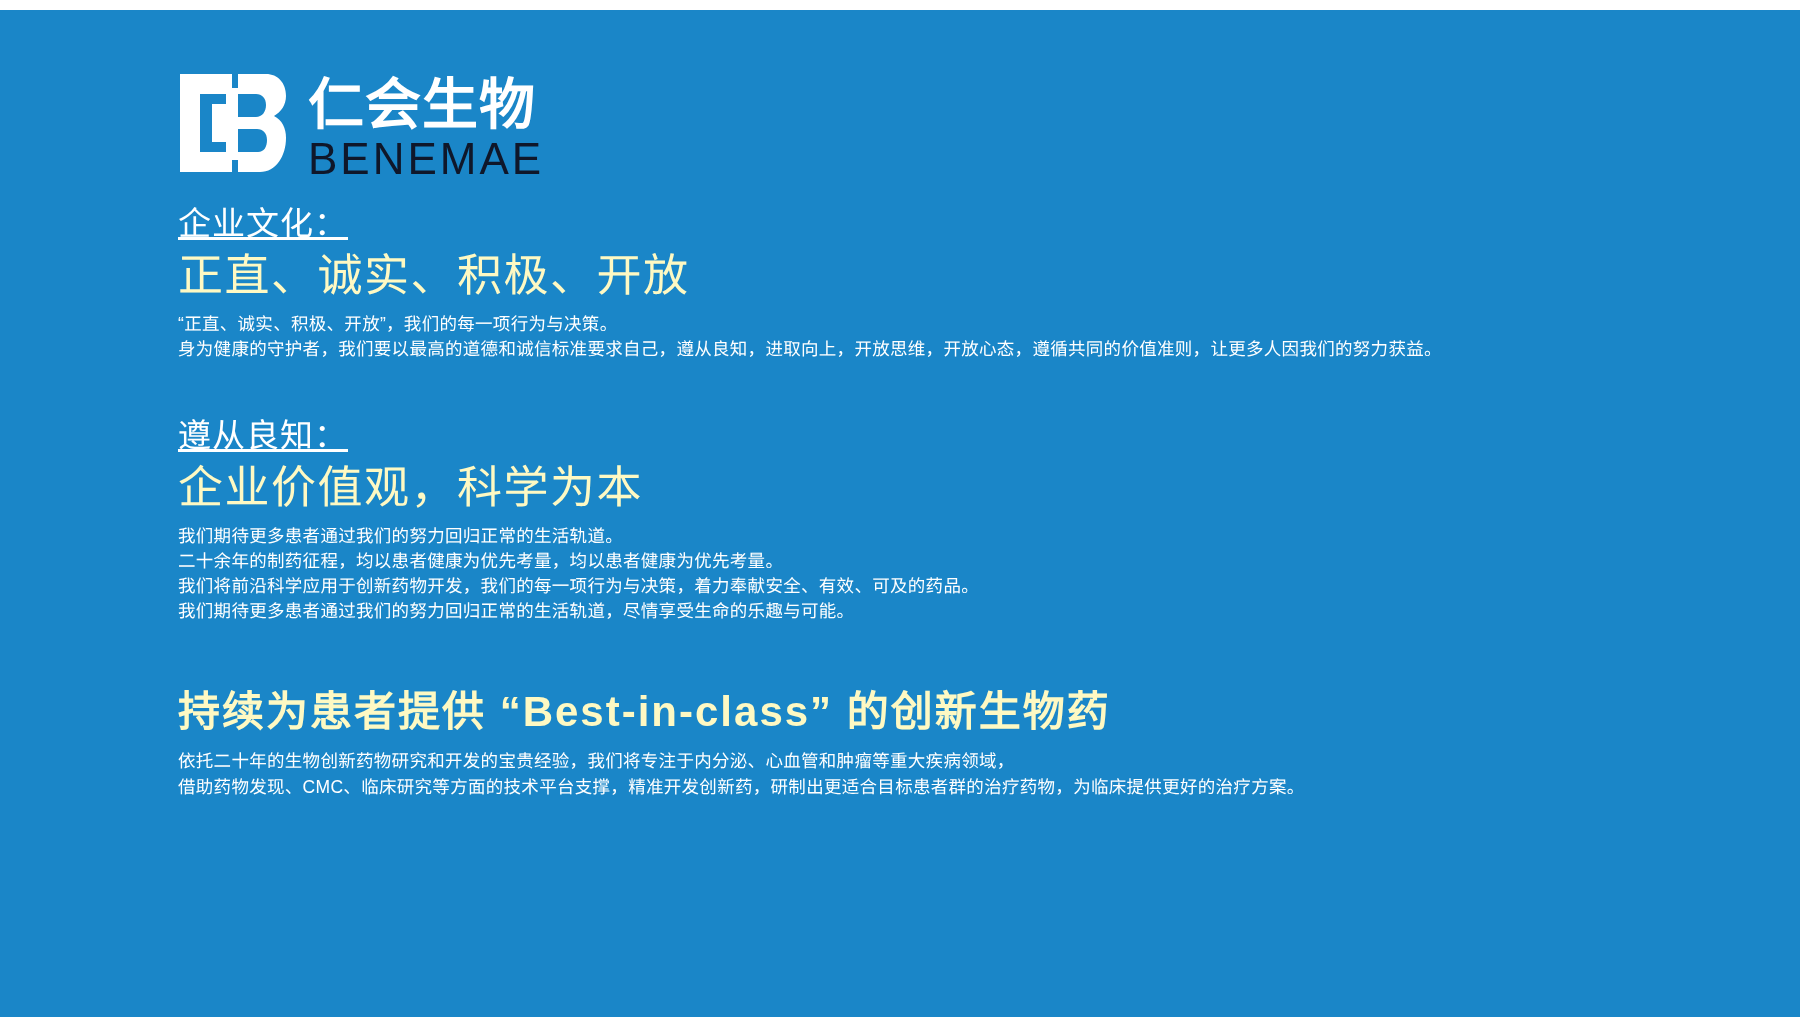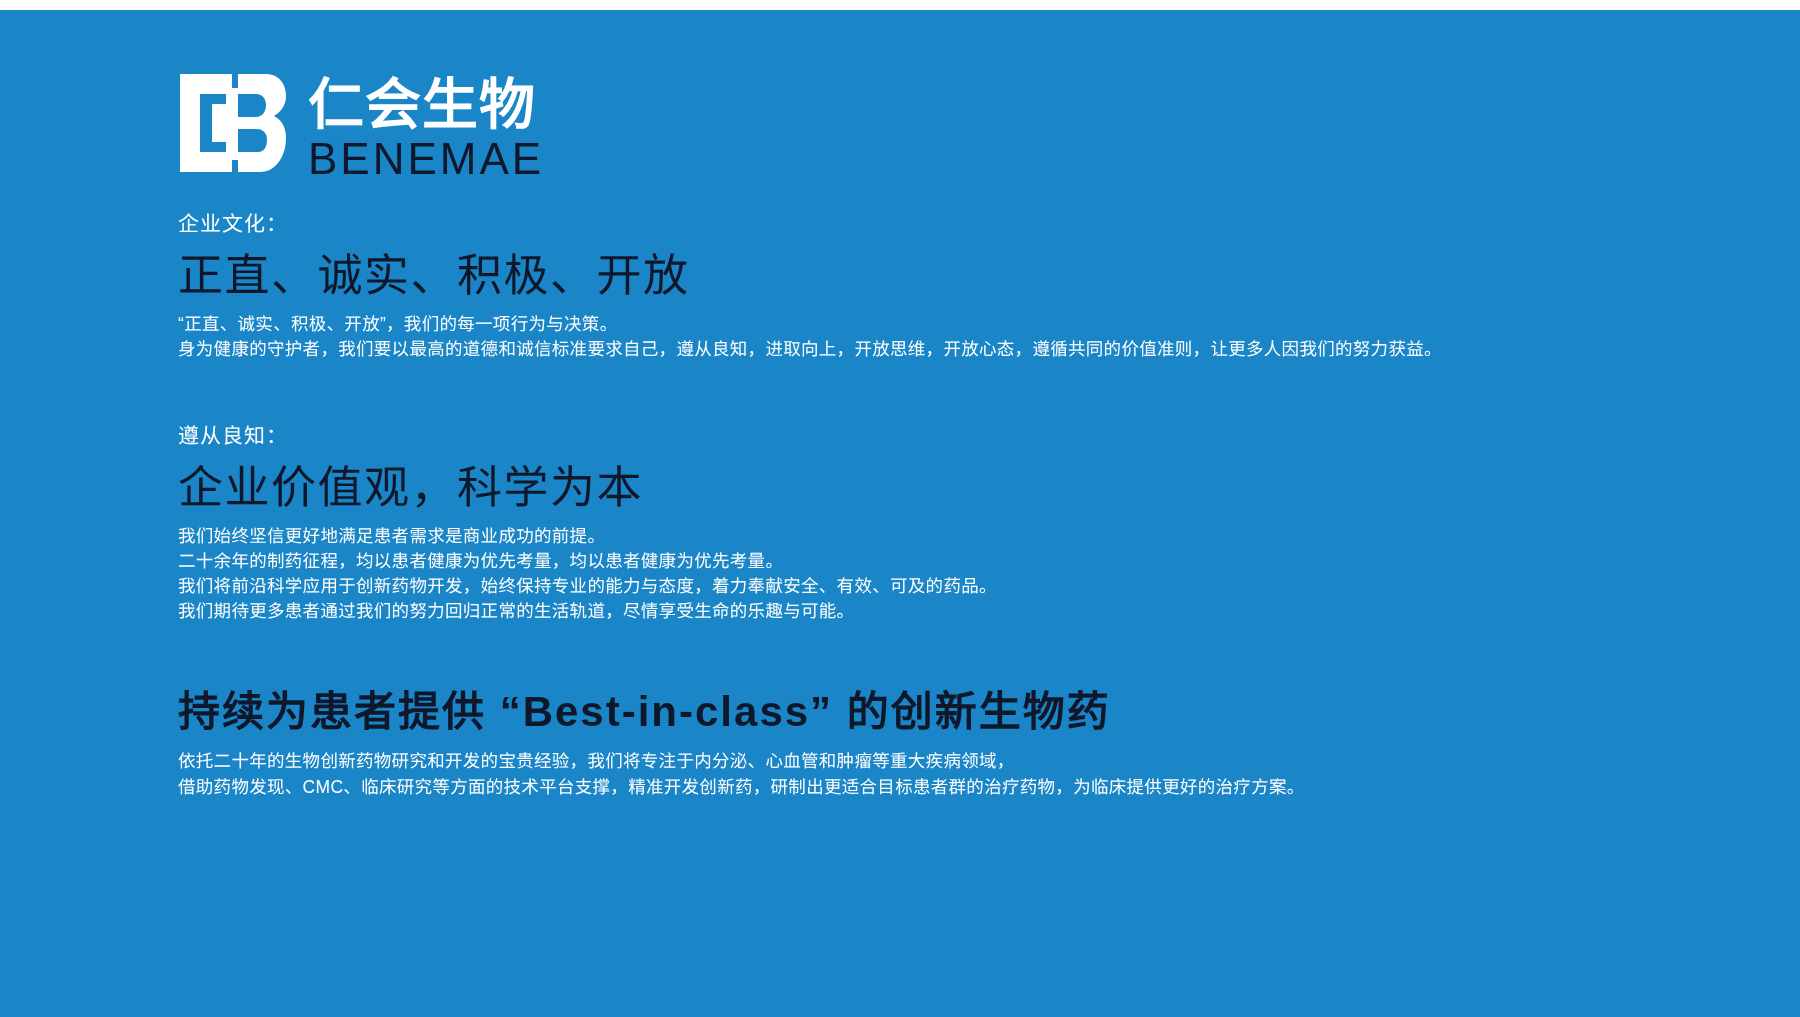--- a/index.html
+++ b/index.html
@@ -68,32 +68,33 @@
     top: 196px;
     right: 60px;
   }
   .section {
     margin-bottom: 52px;
   }
   .section:last-child {
     margin-bottom: 0;
   }
   .section-label {
-    font-size: 21px;
+    font-size: 33px;
     line-height: 36px;
     font-weight: 400;
     color: #ffffff;
     letter-spacing: 1px;
     margin: 0 0 6px 0;
+    text-decoration: underline;
   }
   .section-title {
     font-size: 45px;
     line-height: 56px;
     font-weight: 400;
-    color: #0f172a;
+    color: #fef9c3;
     letter-spacing: 1.5px;
     margin: 0 0 6px 0;
     white-space: nowrap;
   }
   .section-title.wide {
     font-size: 42px;
     letter-spacing: 2px;
   }
   .body-lines {
     margin: 0;
@@ -148,23 +149,23 @@
       <ul class="body-lines">
         <li>“正直、诚实、积极、开放”，我们的每一项行为与决策。</li>
         <li>身为健康的守护者，我们要以最高的道德和诚信标准要求自己，遵从良知，进取向上，开放思维，开放心态，遵循共同的价值准则，让更多人因我们的努力获益。</li>
       </ul>
     </div>
 
     <div class="section" id="section-values">
       <div class="section-label">遵从良知：</div>
       <div class="section-title">企业价值观，科学为本</div>
       <ul class="body-lines">
-        <li>我们始终坚信更好地满足患者需求是商业成功的前提。</li>
+        <li>我们期待更多患者通过我们的努力回归正常的生活轨道。</li>
         <li>二十余年的制药征程，均以患者健康为优先考量，均以患者健康为优先考量。</li>
-        <li>我们将前沿科学应用于创新药物开发，始终保持专业的能力与态度，着力奉献安全、有效、可及的药品。</li>
+        <li>我们将前沿科学应用于创新药物开发，我们的每一项行为与决策，着力奉献安全、有效、可及的药品。</li>
         <li>我们期待更多患者通过我们的努力回归正常的生活轨道，尽情享受生命的乐趣与可能。</li>
       </ul>
     </div>
 
     <div class="section" id="section-vision">
       <div class="section-title wide">持续为患者提供 “Best-in-class” 的创新生物药</div>
       <ul class="body-lines">
         <li>依托二十年的生物创新药物研究和开发的宝贵经验，我们将专注于内分泌、心血管和肿瘤等重大疾病领域，</li>
         <li>借助药物发现、CMC、临床研究等方面的技术平台支撑，精准开发创新药，研制出更适合目标患者群的治疗药物，为临床提供更好的治疗方案。</li>
       </ul>

